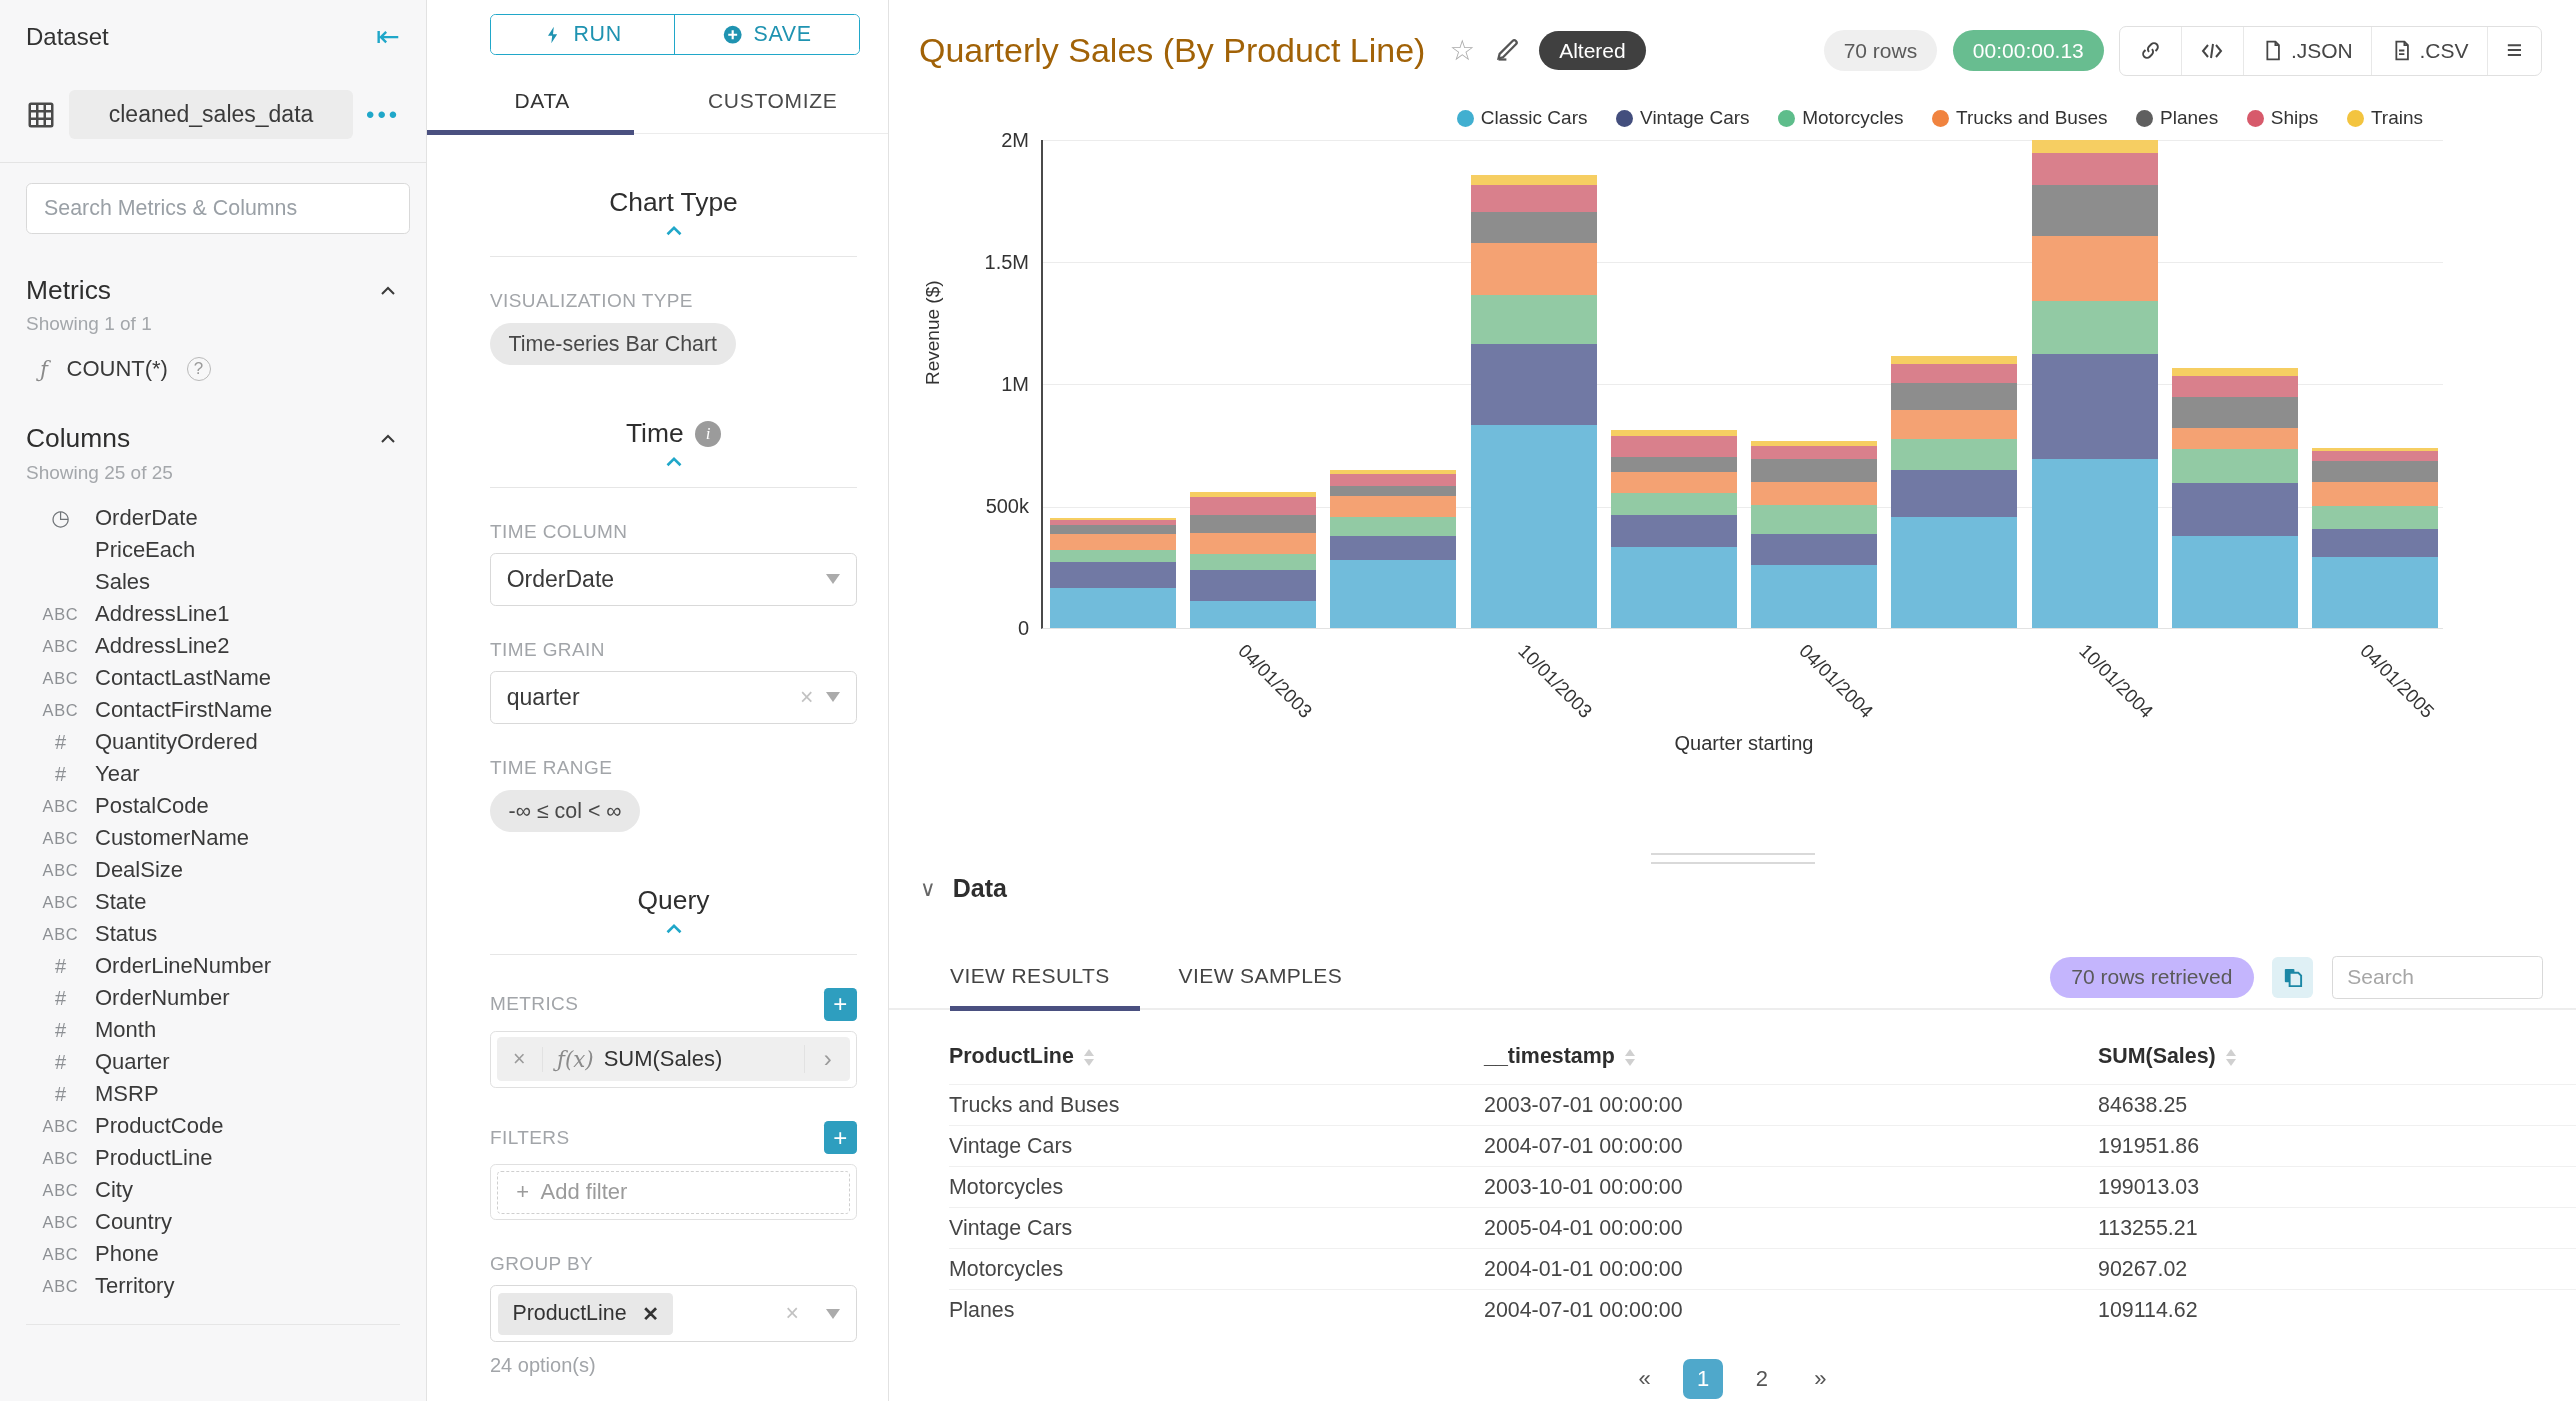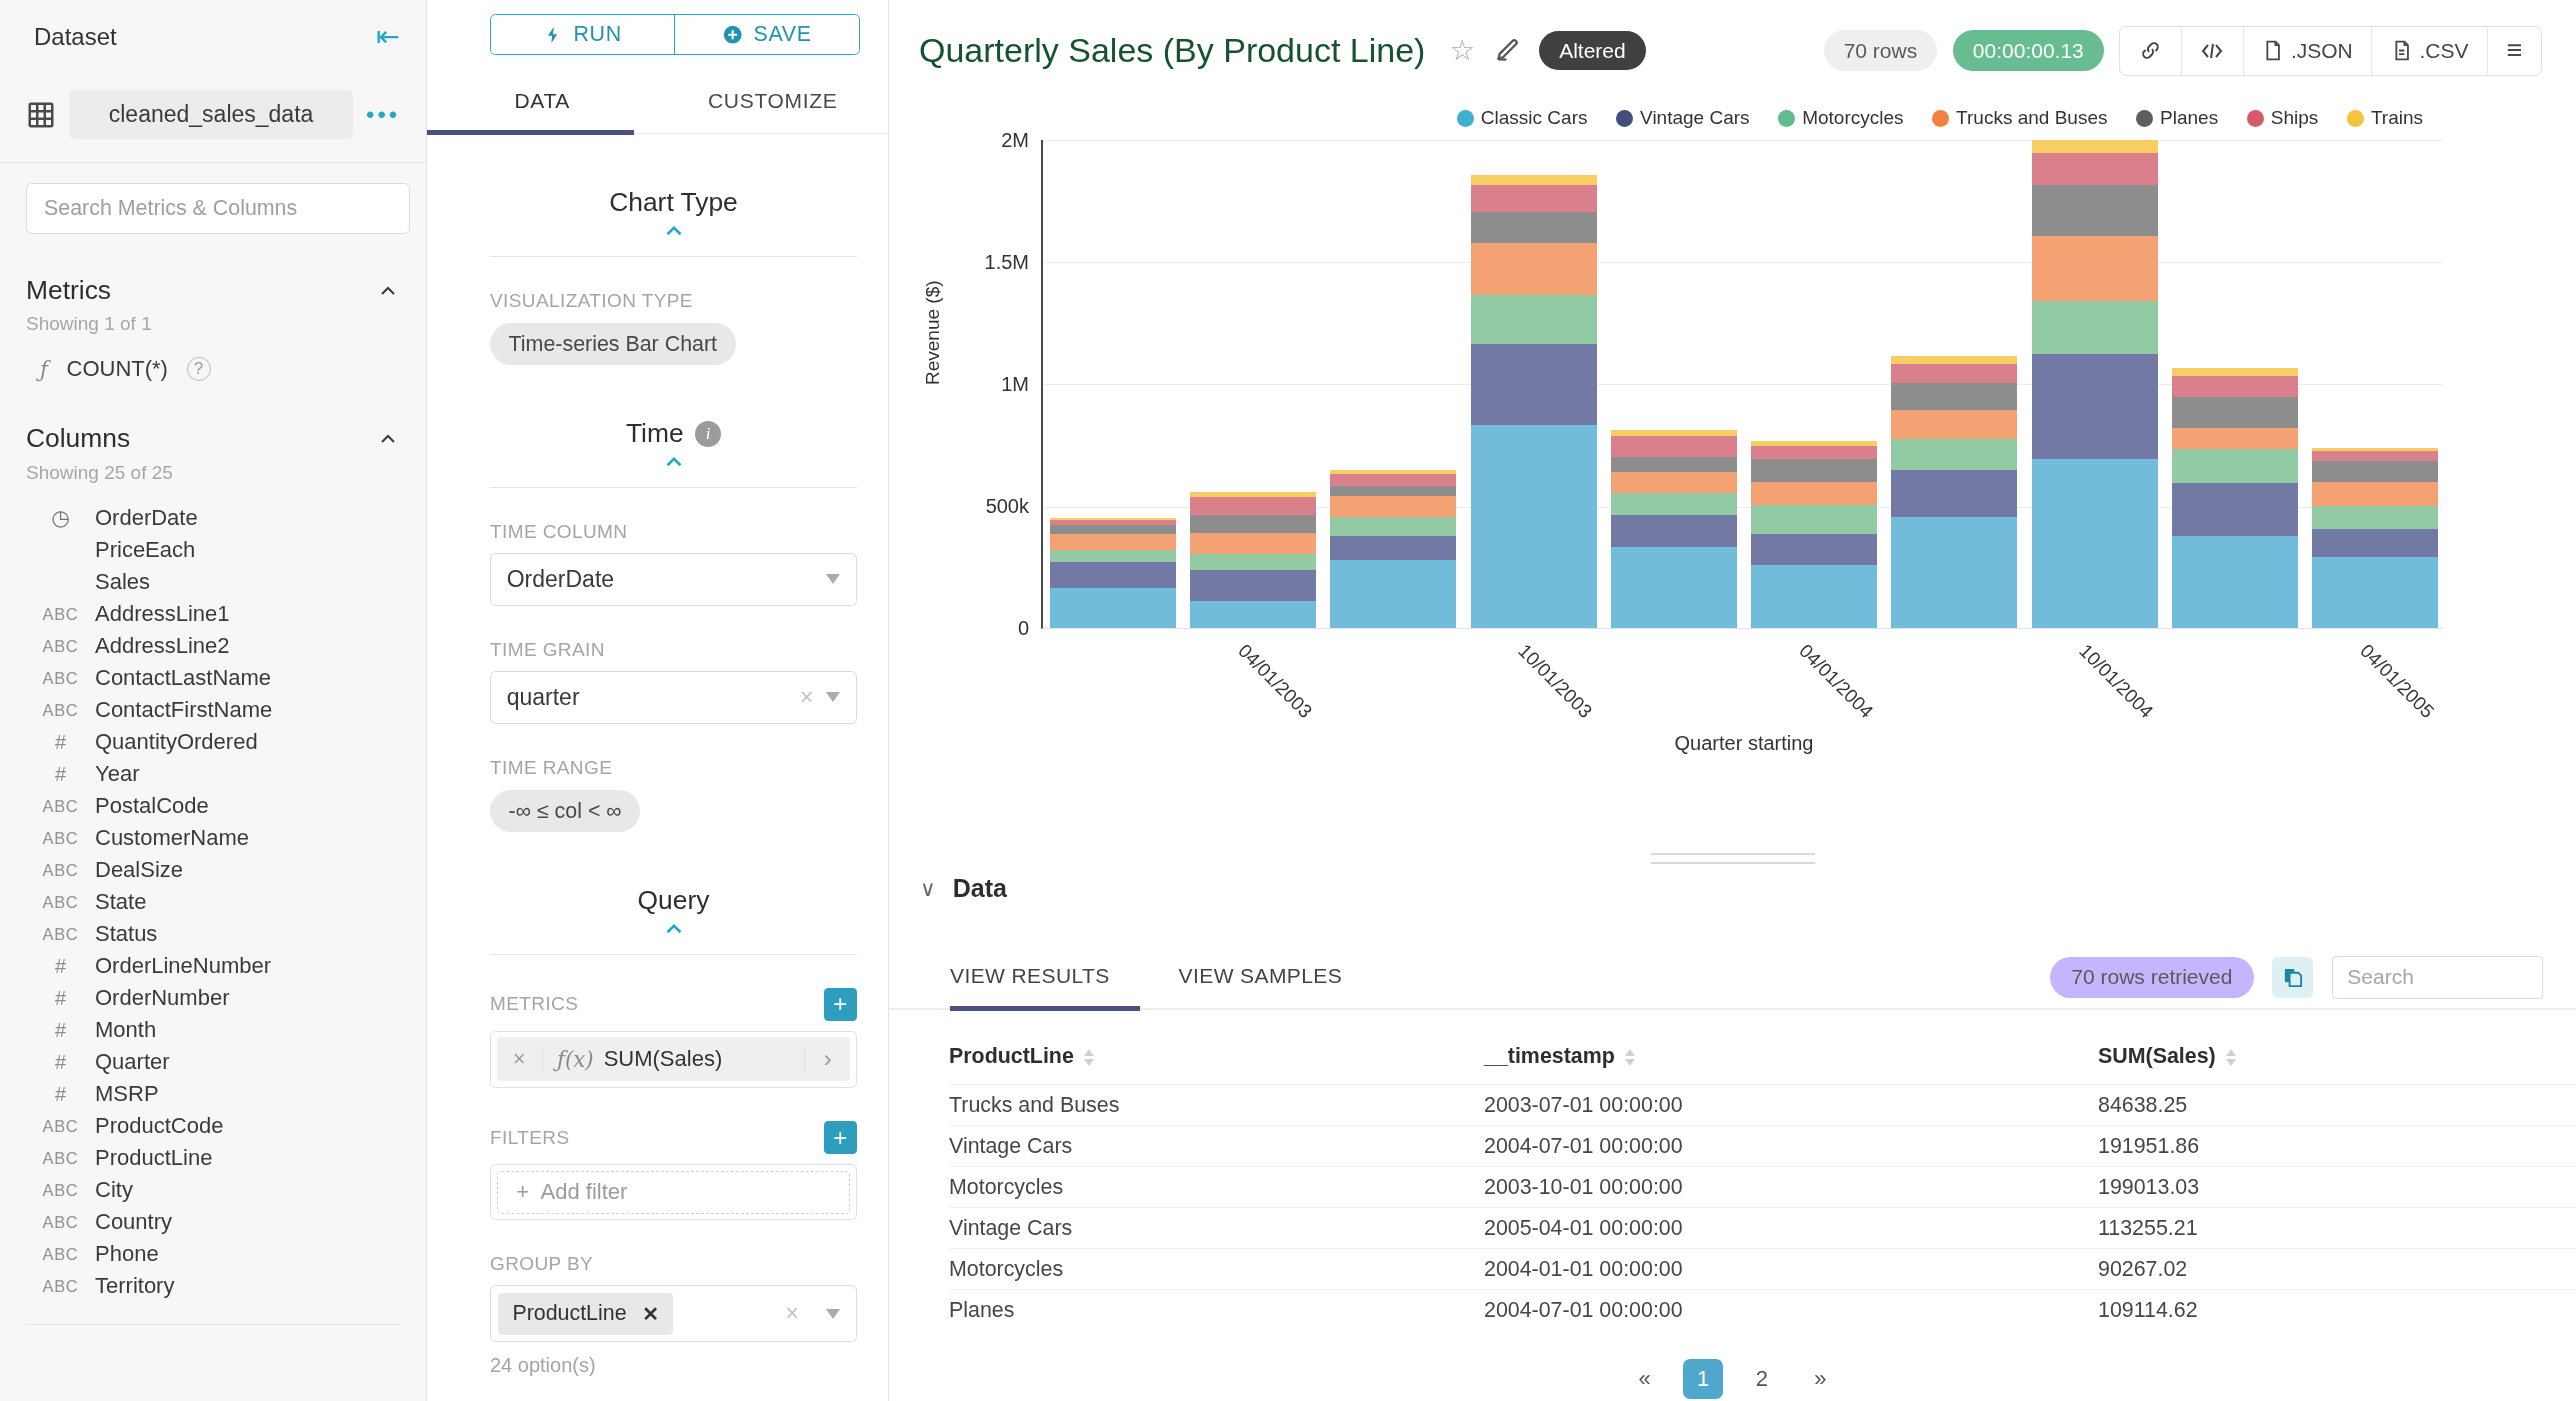--- a/index.html
+++ b/index.html
@@ -3,21 +3,21 @@
 <meta charset="utf-8">
 <style>
   * { margin:0; padding:0; box-sizing:border-box; }
   html,body { width:2576px; height:1401px; overflow:hidden; background:#fff;
     font-family:"Liberation Sans", sans-serif; color:#333; }
   .app { display:flex; width:100%; height:100%; }
 
   
   .sidebar { width:427px; height:100%; background:#F7F7F8; border-right:1.4px solid #E2E2E2;
     padding:20px 0 0 0; position:relative; flex:none; }
-  .ds-header { display:flex; justify-content:space-between; align-items:center; padding:0 26px;margin-left:8px; }
+  .ds-header { display:flex; justify-content:space-between; align-items:center; padding:0 26px; }
   .ds-title { font-size:24px; color:#323232; }
   .collapse-ic { color:#20A7C9; font-size:28.5px; cursor:pointer; }
   .ds-row { display:flex; align-items:center; gap:13px; margin:37px 26px 0 26px; }
   .grid-ic { color:#4A4A4A; flex:none; }
   .ds-pill { flex:1; background:#ECECEC; border-radius:5.7px; height:49px; display:flex;
     align-items:center; justify-content:center; font-size:23px; color:#3A3A3A; }
   .more-ic { color:#20A7C9; font-size:24px; letter-spacing:2.9px; cursor:pointer; }
   .side-hr { border:none; border-top:1.4px solid #E4E4E4; margin-top:23px; }
   .search-box { margin:20px 16px 0 26px; }
   .search-box input { width:100%; height:51px; border:1.4px solid #D9D9D9; border-radius:5.7px;
@@ -89,21 +89,21 @@
   .gb-right { margin-left:auto; display:flex; align-items:center; gap:14.3px; }
   .hint { font-size:20px; color:#A2A5A9; margin-top:11.4px; }
   .two-col { display:flex; gap:28.5px; }
   .two-col .c1 { width:183px; flex:none; }
   .two-col .c2 { flex:1; }
 
   
   .main { flex:1; position:relative; height:100%; }
   .main-header { position:absolute; top:0; left:0; right:0; height:94px; display:flex;
     align-items:center; padding:7.1px 34px 0 30px; }
-  .chart-title { font-size:34px; color:#14532d; }
+  .chart-title { font-size:34px; color:#a16207; }
   .title-icons { display:flex; align-items:center; gap:18.6px; margin-left:24px; }
   .star-ic { font-size:28.5px; color:#ABABAB; cursor:pointer; }
   .edit-ic { color:#555; cursor:pointer; }
   .badge-altered { border-radius:713px; padding:7.1px 20px; font-size:21px; color:#fff; cursor:pointer; }
   .header-right { margin-left:auto; display:flex; align-items:center; gap:15.7px; }
   .pill-rows { background:#EFEFEF; border-radius:713px; padding:8.6px 20px; font-size:21px; color:#5A5A5A; }
   .pill-timer { border-radius:713px; padding:8.6px 20px; font-size:21px; color:#fff; }
   .export-group { display:flex; border:1.4px solid #E0E0E0; border-radius:7.1px; overflow:hidden;
     background:#fff; height:50px; align-items:stretch; }
   .export-cell { display:flex; align-items:center; gap:7.1px; padding:0 18.6px; font-size:21px;

